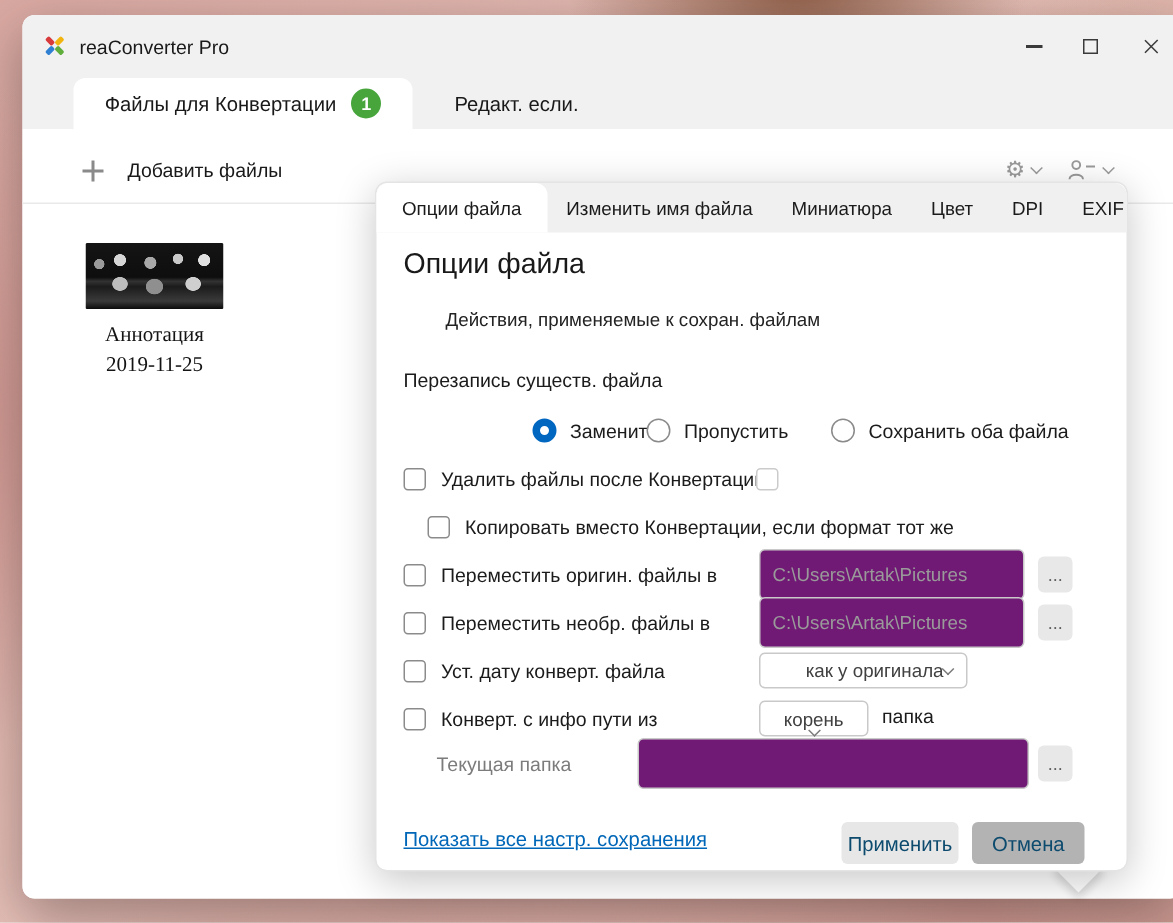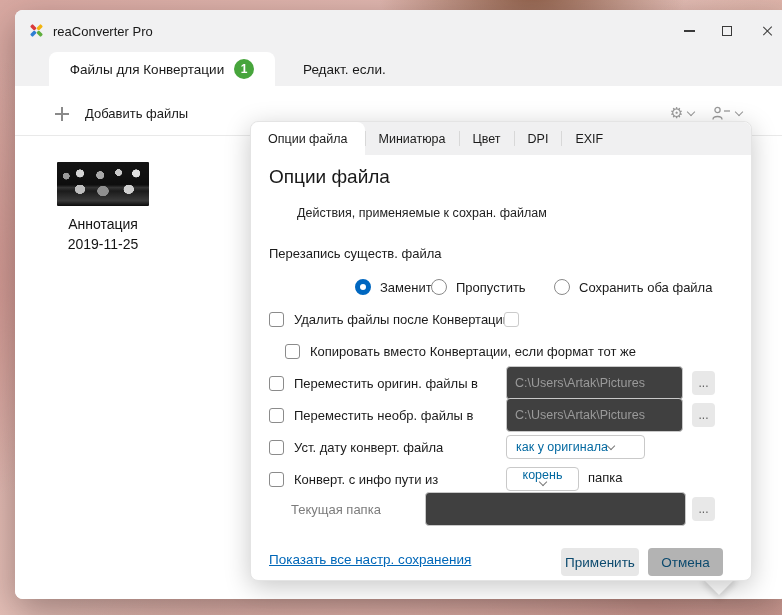--- a/index.html
+++ b/index.html
@@ -50,21 +50,21 @@
     font-size:13px; color:#191919; cursor:pointer; }
   .plus { position:relative; width:14px; height:14px; }
   .plus::before { content:""; position:absolute; left:0; top:6px; width:14px; height:2.4px; background:#8a8a8a; }
   .plus::after  { content:""; position:absolute; left:6px; top:0; width:2.4px; height:14px; background:#8a8a8a; }
   .divider { position:absolute; left:0; top:49px; right:0; height:1px; background:#e9e9e9; }
   .mini-dd { position:absolute; top:20px; display:flex; align-items:center; gap:5px; cursor:pointer; }
   .dd-gear { left:655px; } .dd-user { left:697px; }
   .gear-glyph { font-family:"DejaVu Sans",sans-serif; font-size:15px; color:#9a9a9a; line-height:1; }
   .chev { width:6px; height:6px; border-right:1.4px solid #9a9a9a; border-bottom:1.4px solid #9a9a9a;
     transform:rotate(45deg); margin-top:-3px; }
-  .file-card { position:absolute; left:42px; top:76px; width:92px; text-align:center; cursor:pointer; }
+  .file-card { position:absolute; left:42px; top:76px; width:92px; text-align:center; cursor:pointer;font-family:Liberation Serif, serif; }
   .thumb { width:92px; height:44px; border-radius:1px;
     background:
       radial-gradient(circle 6px at 10% 32%, #9a9a9a 0 55%, transparent 60%),
       radial-gradient(circle 7px at 25% 26%, #d6d6d6 0 55%, transparent 60%),
       radial-gradient(circle 7px at 47% 30%, #a8a8a8 0 55%, transparent 60%),
       radial-gradient(circle 6px at 67% 24%, #c9c9c9 0 55%, transparent 60%),
       radial-gradient(circle 7px at 86% 26%, #e0e0e0 0 55%, transparent 60%),
       radial-gradient(ellipse 9px 8px at 25% 62%, #bdbdbd 0 55%, transparent 60%),
       radial-gradient(ellipse 10px 9px at 50% 66%, #8f8f8f 0 55%, transparent 60%),
       radial-gradient(ellipse 9px 8px at 78% 62%, #cfcfcf 0 55%, transparent 60%),
@@ -88,26 +88,26 @@
   .row label.txt { font-size:13px; color:#1b1b1b; }
   .section-label { position:absolute; left:18px; top:124px; font-size:13px; color:#1b1b1b; }
   .radio-opt { position:absolute; display:flex; align-items:center; gap:9px; cursor:pointer; }
   .radio { width:16px; height:16px; border-radius:50%; background:#fff; border:1px solid #8a8a8a; }
   .radio.on { border:5px solid #0067c0; }
   .cbx { width:15px; height:15px; border:1px solid #8b8b8b; border-radius:3px; background:#fff;
     margin-right:10px; flex:none; cursor:pointer; }
   .cbx.disabled { border-color:#cbcbcb; }
   .lbl-disabled { color:#a6a6a6 !important; }
   .field-input { position:absolute; left:237px; width:177px; height:24px; border:1px solid #c9c9c9;
-    border-radius:4px; font-family:inherit; font-size:12.5px; color:#9a9a9a; padding:16px 8px; outline:none; background:#404040; }
+    border-radius:4px; font-family:inherit; font-size:12.5px; color:#9a9a9a; padding:16px 8px; outline:none; background:#701a75; }
   .browse-btn { position:absolute; left:423px; width:23px; height:24px; background:#e8e8e8;
     border:none; border-radius:4px; font-size:12px; color:#5f5f5f; line-height:10px; cursor:pointer; }
   .select { position:absolute; left:237px; height:24px; border:1px solid #c9c9c9; border-radius:4px;
-    background:#fff; display:flex; align-items:center; justify-content:flex-start;
-    padding:0 9px; font-size:12.5px; color:#0369a1; cursor:pointer; }
+    background:#fff; display:flex; align-items:center; justify-content:flex-end;
+    padding:0 9px; font-size:12.5px; color:#404040; cursor:pointer; }
   .select .chev { border-color:#7a7a7a; }
   .after-label { position:absolute; left:319px; font-size:13px; color:#1b1b1b; top:4px; }
   .cf-label { margin-left:22px; font-size:13px; color:#7c7c7c; }
   .cf-input { left:156px; width:261px; color:#333; }
   .panel-link { position:absolute; left:18px; top:430px; font-size:13.5px; color:#0067b8;
     text-decoration:underline; cursor:pointer; }
   .pbtn { position:absolute; top:426px; height:28px; border:none; border-radius:4px;
     font-family:inherit; font-size:13.5px; color:#0c4a6e; cursor:pointer; }
   .btn-apply { left:310px; width:78px; background:#e7e7e7; }
   .btn-cancel { left:397px; width:75px; background:#b3b3b3; }
@@ -193,20 +193,23 @@
 
   </div>
 
   <div class="panel-tail"></div>
 
   <div class="panel">
     <div class="panel-strip">
       <div class="ptab active">
           <span>Опции файла</span>
         </div>
+      <div class="ptab">
+          <span>Изменить имя файла</span>
+        </div>
       <span class="psep"></span>
       <div class="ptab">
           <span>Миниатюра</span>
         </div>
       <span class="psep"></span>
       <div class="ptab">
           <span>Цвет</span>
         </div>
       <span class="psep"></span>
       <div class="ptab">

